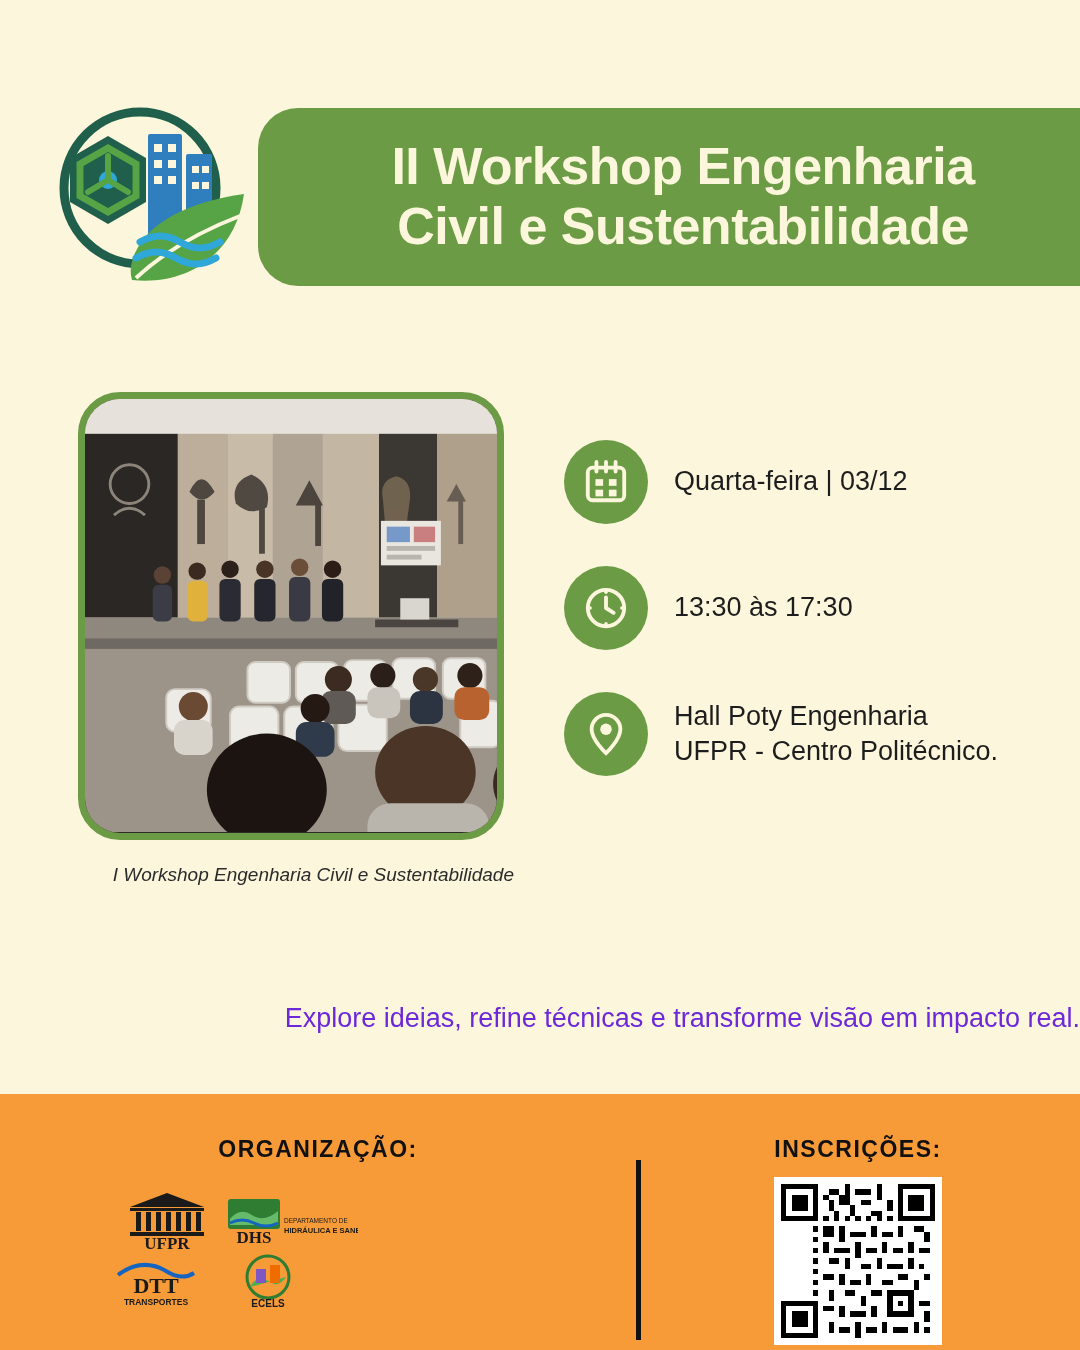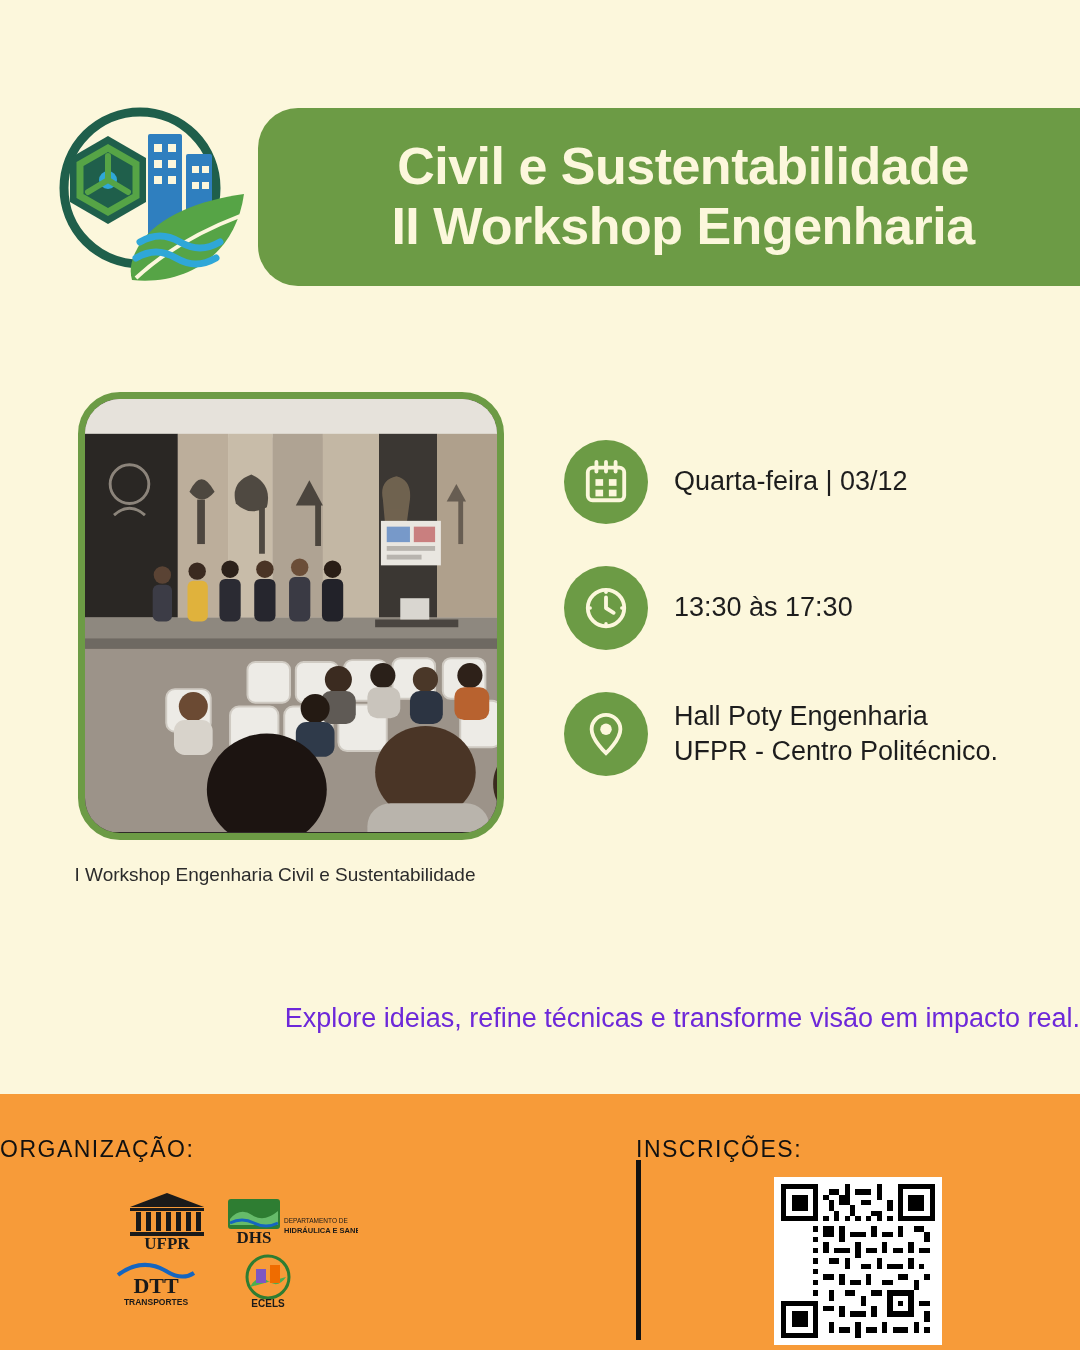--- a/index.html
+++ b/index.html
@@ -65,27 +65,28 @@
     width: 426px;
     height: 448px;
     border: 7px solid #6C9B45;
     border-radius: 42px;
     overflow: hidden;
     background: #2f2b28;
   }
   .photo-canvas { position: absolute; inset: 0; }
   .caption {
     position: absolute;
-    left: 62px;
+    left: 88px;
     top: 862px;
     width: 426px;
-    text-align: center;
+    text-align: right;
     color: #2b2b2b;
     font-size: 19px;
     line-height: 1.35;
+    font-style: italic;
   }
 
   
   .info-list {
     position: absolute;
     left: 564px;
     top: 440px;
     width: 500px;
   }
   .info-row {
@@ -136,24 +137,24 @@
     position: absolute;
     left: 0; top: 0;
     width: 636px; height: 256px;
   }
   .footer-right {
     position: absolute;
     left: 636px; top: 0;
     width: 444px; height: 256px; border-radius: 9px;
   }
   .footer-label {
-    text-align: left;
+    text-align: center;
     color: #111;
     font-size: 23px;
-    font-weight: normal;
+    font-weight: bold;
     letter-spacing: 1.5px;
     padding-top: 42px;
   }
   .divider {
     position: absolute;
     left: 636px;
     top: 1160px;
     width: 5px;
     height: 180px;
     background: #111;
@@ -211,22 +212,22 @@
         <g>
           <polygon points="72,44 110,66 110,110 72,132 34,110 34,66" fill="#1F5F4B"></polygon>
           <polygon points="72,56 100,72 100,104 72,120 44,104 44,72" fill="none" stroke="#56A446" stroke-width="7"></polygon>
           <circle cx="72" cy="88" r="9" fill="#2FA7D8"></circle>
           <path d="M72 88 L72 64 M72 88 L52 100 M72 88 L92 100" stroke="#56A446" stroke-width="6" stroke-linecap="round" fill="none"></path>
         </g>
       </svg>
     </div>
 
     <div class="title-plate">
+      <div class="title-line">II Workshop Engenharia</div>
       <div class="title-line">Civil e Sustentabilidade</div>
-      <div class="title-line">II Workshop Engenharia</div>
     </div>
   </div>
 
   <div class="photo-wrap">
     <svg class="photo-canvas" viewBox="0 0 426 448" preserveAspectRatio="xMidYMid slice" xmlns="http://www.w3.org/2000/svg">
 
       <rect x="0" y="0" width="426" height="240" fill="#CFC6BA"></rect>
       <rect x="0" y="0" width="426" height="40" fill="#E6E2DB"></rect>
 
       <rect x="0" y="36" width="96" height="190" fill="#2A2724"></rect>

